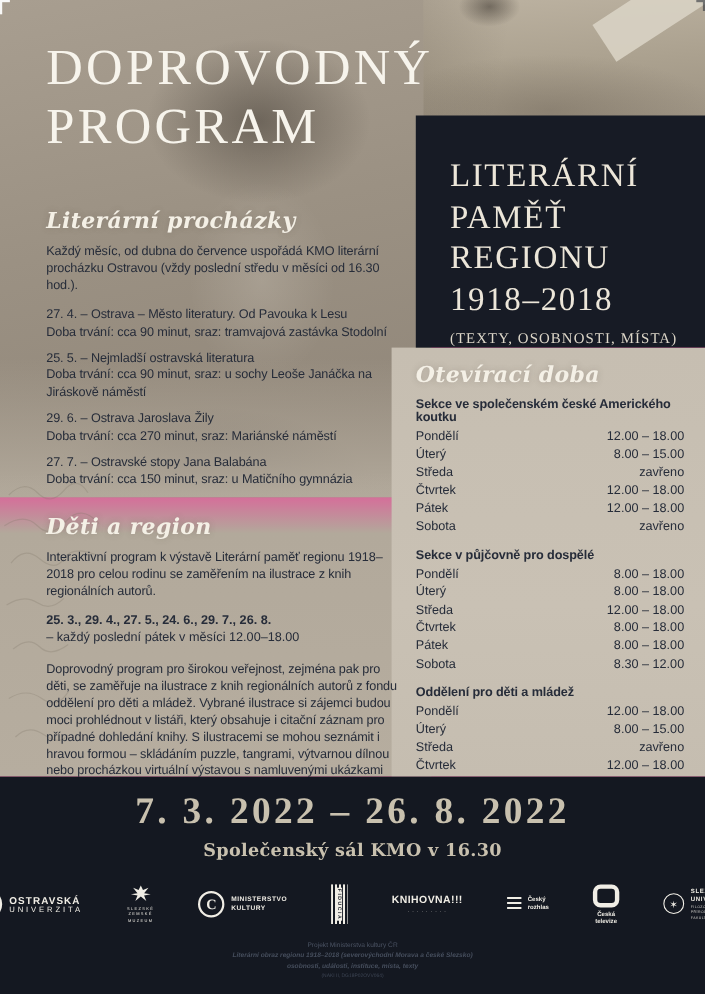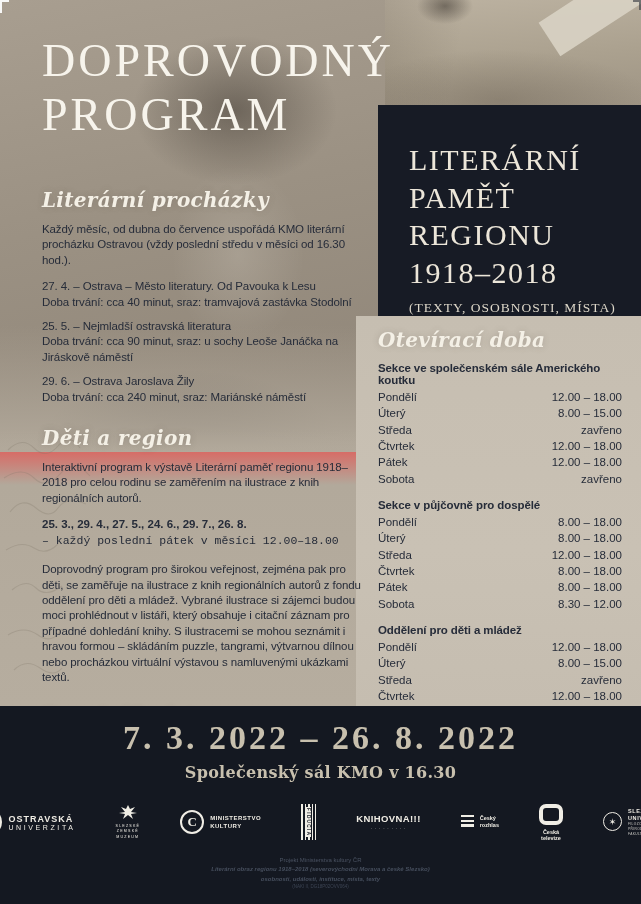--- a/index.html
+++ b/index.html
@@ -1,19 +1,19 @@
 <!DOCTYPE html>
 <html lang="cs"><head>
 <meta charset="utf-8">
 <style>
   * { margin:0; padding:0; box-sizing:border-box; }
   html,body { background:#2a2a2a; }
   .poster{
     position:relative; width:641px; height:904px; overflow:hidden;
-    background:#ef4444;
+    background:#ec4899;
     font-family:"Liberation Sans", sans-serif;
     margin:0 auto;
   }
   
   .bg-portrait{
     position:absolute; left:0; top:0; width:392px; height:452px;
     background:
       linear-gradient(to bottom, rgba(181,172,158,0) 72%, #b2a99b 100%),
       radial-gradient(ellipse 150px 110px at 235px 110px, rgba(42,36,30,.42), transparent 68%),
       radial-gradient(ellipse 95px 130px at 238px 255px, rgba(255,250,240,.15), transparent 70%),
@@ -74,21 +74,21 @@
     font-size:20px; letter-spacing:.3px; color:#f4f0e6; margin-bottom:10px;
     text-shadow:0 0 6px rgba(90,80,70,.25);
   }
   .body-text, .event-title, .event-detail{
     font-size:11.5px; line-height:1.34; color:#262c39; letter-spacing:-.1px;
   }
   .body-text{ margin-bottom:11px; }
   .event{ margin-bottom:9px; }
   .event-title{ font-weight:normal; }
   .dates-bold{ font-weight:bold; font-size:11.5px; line-height:1.34; color:#262c39; }
-  .dates-note{ font-size:11.5px; line-height:1.34; color:#262c39; margin-bottom:14px;font-family:Liberation Mono, monospace; }
+  .dates-note{ font-size:11.5px; line-height:1.34; color:#262c39; margin-bottom:14px; }
   .mt-section{ margin-top:21px; }
   .dernisaz-line{ font-size:11.5px; line-height:1.34; color:#262c39; }
   .dernisaz-line .b{ font-weight:bold; }
   
   .right-col{ position:absolute; left:378px; top:328px; width:244px; }
   .hours-group{ margin-bottom:12px; }
   .group-title{ font-weight:bold; font-size:11.5px; color:#262c39; margin-bottom:3px; letter-spacing:-.1px; }
   .hrow{ display:flex; justify-content:space-between; font-size:11.5px; line-height:1.42; color:#262c39; }
   .hours-note{ margin-top:13px; font-size:11.5px; line-height:1.5; color:#262c39; }
   .hours-note .b{ font-weight:bold; }
@@ -184,46 +184,50 @@
     <div class="panel-subtitle">(TEXTY, OSOBNOSTI, MÍSTA)</div>
   </div>
 
   <div class="left-col">
 
     <div class="sec-heading">Literární procházky</div>
     <p class="body-text">Každý měsíc, od dubna do července uspořádá KMO literární procházku Ostravou (vždy poslední středu v měsíci od 16.30 hod.).</p>
 
     <div class="event">
       <div class="event-title">27. 4. – Ostrava – Město literatury. Od Pavouka k Lesu</div>
-      <div class="event-detail">Doba trvání: cca 40 minut, sraz: tramvajová zastávka Stodolní</div>
+      <div class="event-detail">Doba trvání: cca 90 minut, sraz: tramvajová zastávka Stodolní</div>
     </div>
     <div class="event">
       <div class="event-title">25. 5. – Nejmladší ostravská literatura</div>
       <div class="event-detail">Doba trvání: cca 90 minut, sraz: u sochy Leoše Janáčka na Jiráskově náměstí</div>
     </div>
     <div class="event">
       <div class="event-title">29. 6. – Ostrava Jaroslava Žily</div>
-      <div class="event-detail">Doba trvání: cca 240 minut, sraz: Mariánské náměstí</div>
+      <div class="event-detail">Doba trvání: cca 270 minut, sraz: Mariánské náměstí</div>
+    </div>
+    <div class="event">
+      <div class="event-title">27. 7. – Ostravské stopy Jana Balabána</div>
+      <div class="event-detail">Doba trvání: cca 150 minut, sraz: u Matičního gymnázia</div>
     </div>
 
     <div class="sec-heading mt-section">Děti a region</div>
     <p class="body-text">Interaktivní program k výstavě Literární paměť regionu 1918–2018 pro celou rodinu se zaměřením na ilustrace z knih regionálních autorů.</p>
     <div class="dates-bold">25. 3., 29. 4., 27. 5., 24. 6., 29. 7., 26. 8.</div>
     <div class="dates-note">– každý poslední pátek v měsíci 12.00–18.00</div>
     <p class="body-text">Doprovodný program pro širokou veřejnost, zejména pak pro děti, se zaměřuje na ilustrace z knih regionálních autorů z fondu oddělení pro děti a mládež. Vybrané ilustrace si zájemci budou moci prohlédnout v listáři, který obsahuje i citační záznam pro případné dohledání knihy. S ilustracemi se mohou seznámit i hravou formou – skládáním puzzle, tangrami, výtvarnou dílnou nebo procházkou virtuální výstavou s namluvenými ukázkami textů.</p>
 
     <div class="sec-heading mt-section">Dernisáž výstavy</div>
     <div class="dernisaz-line"><span class="b">26. 8. 2022</span><span> od </span><span class="b">16.30</span><span> v prostorách Knihovny města Ostravy.</span></div>
   </div>
 
   <div class="right-col">
     <div class="sec-heading">Otevírací doba</div>
 
     <div class="hours-group">
-      <div class="group-title">Sekce ve společenském sále Amerického koutku</div>
+      <div class="group-title">Sekce ve společenském české Amerického koutku</div>
       <div class="hrow">
           <span>Pondělí</span>
           <span>12.00 – 18.00</span>
         </div>
       <div class="hrow">
           <span>Úterý</span>
           <span>8.00 – 15.00</span>
         </div>
       <div class="hrow">
           <span>Středa</span>

